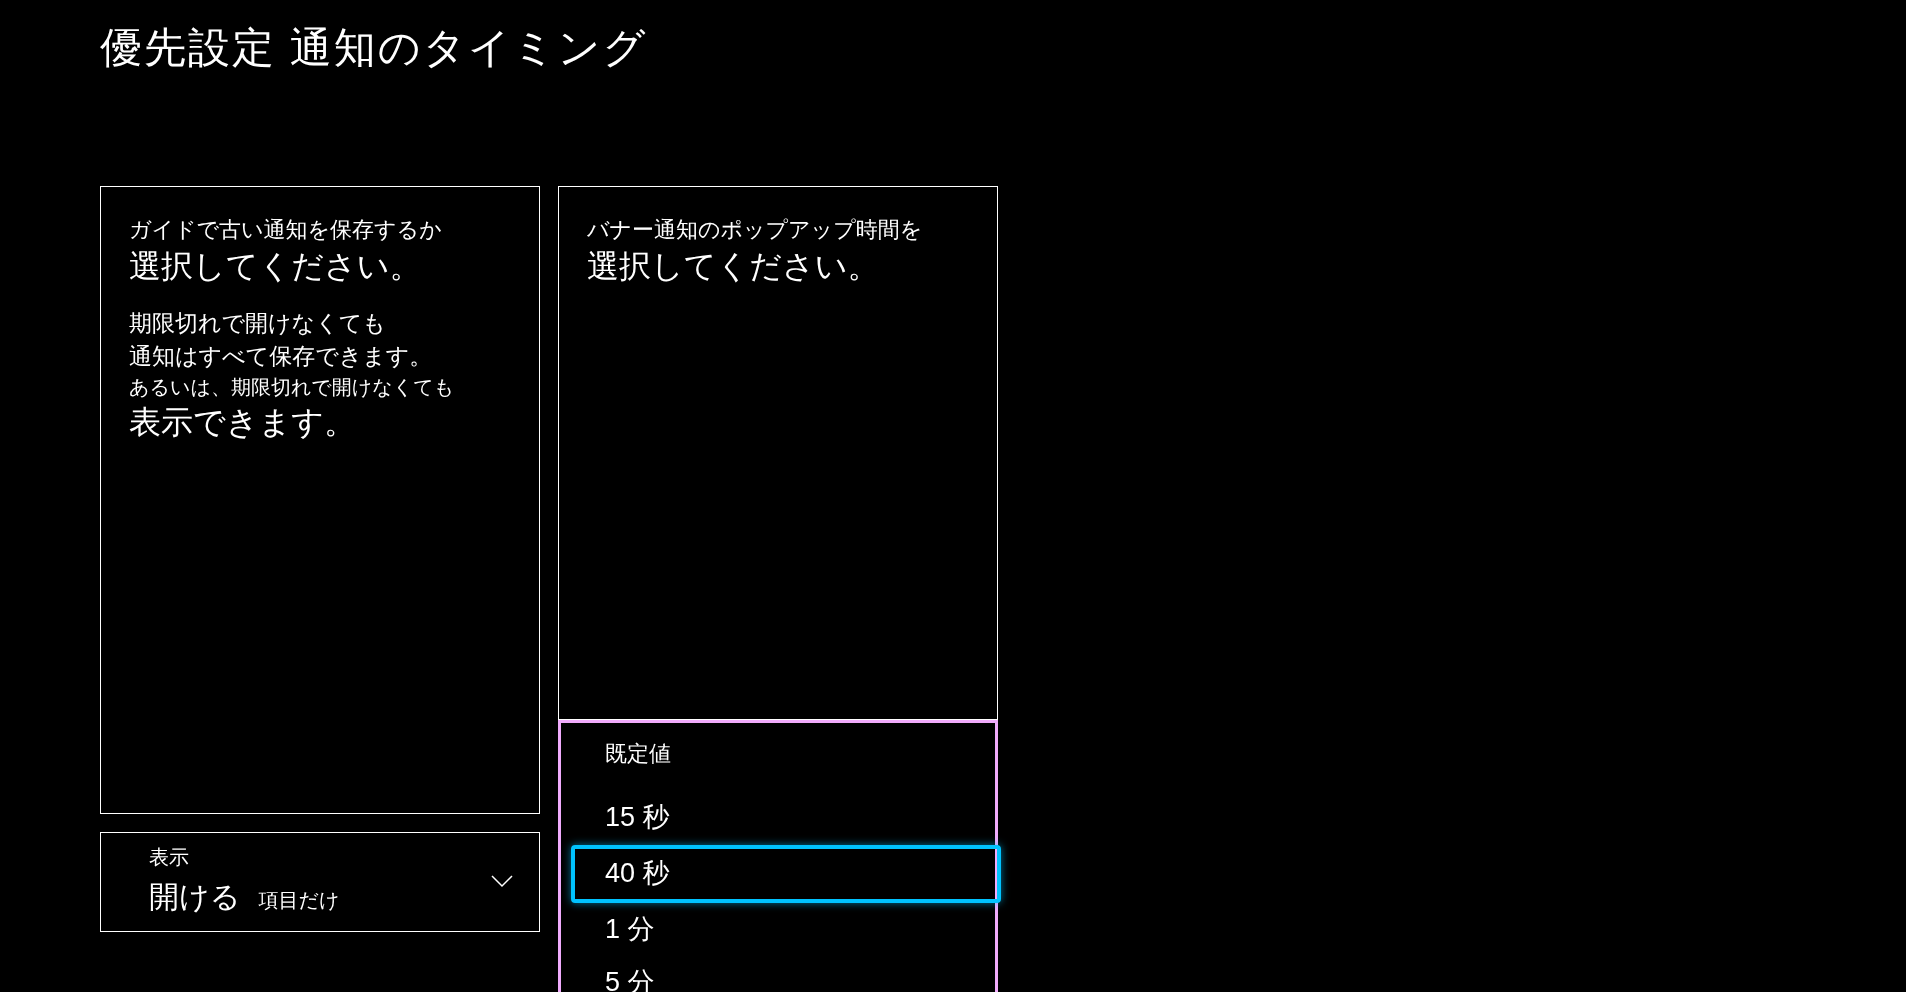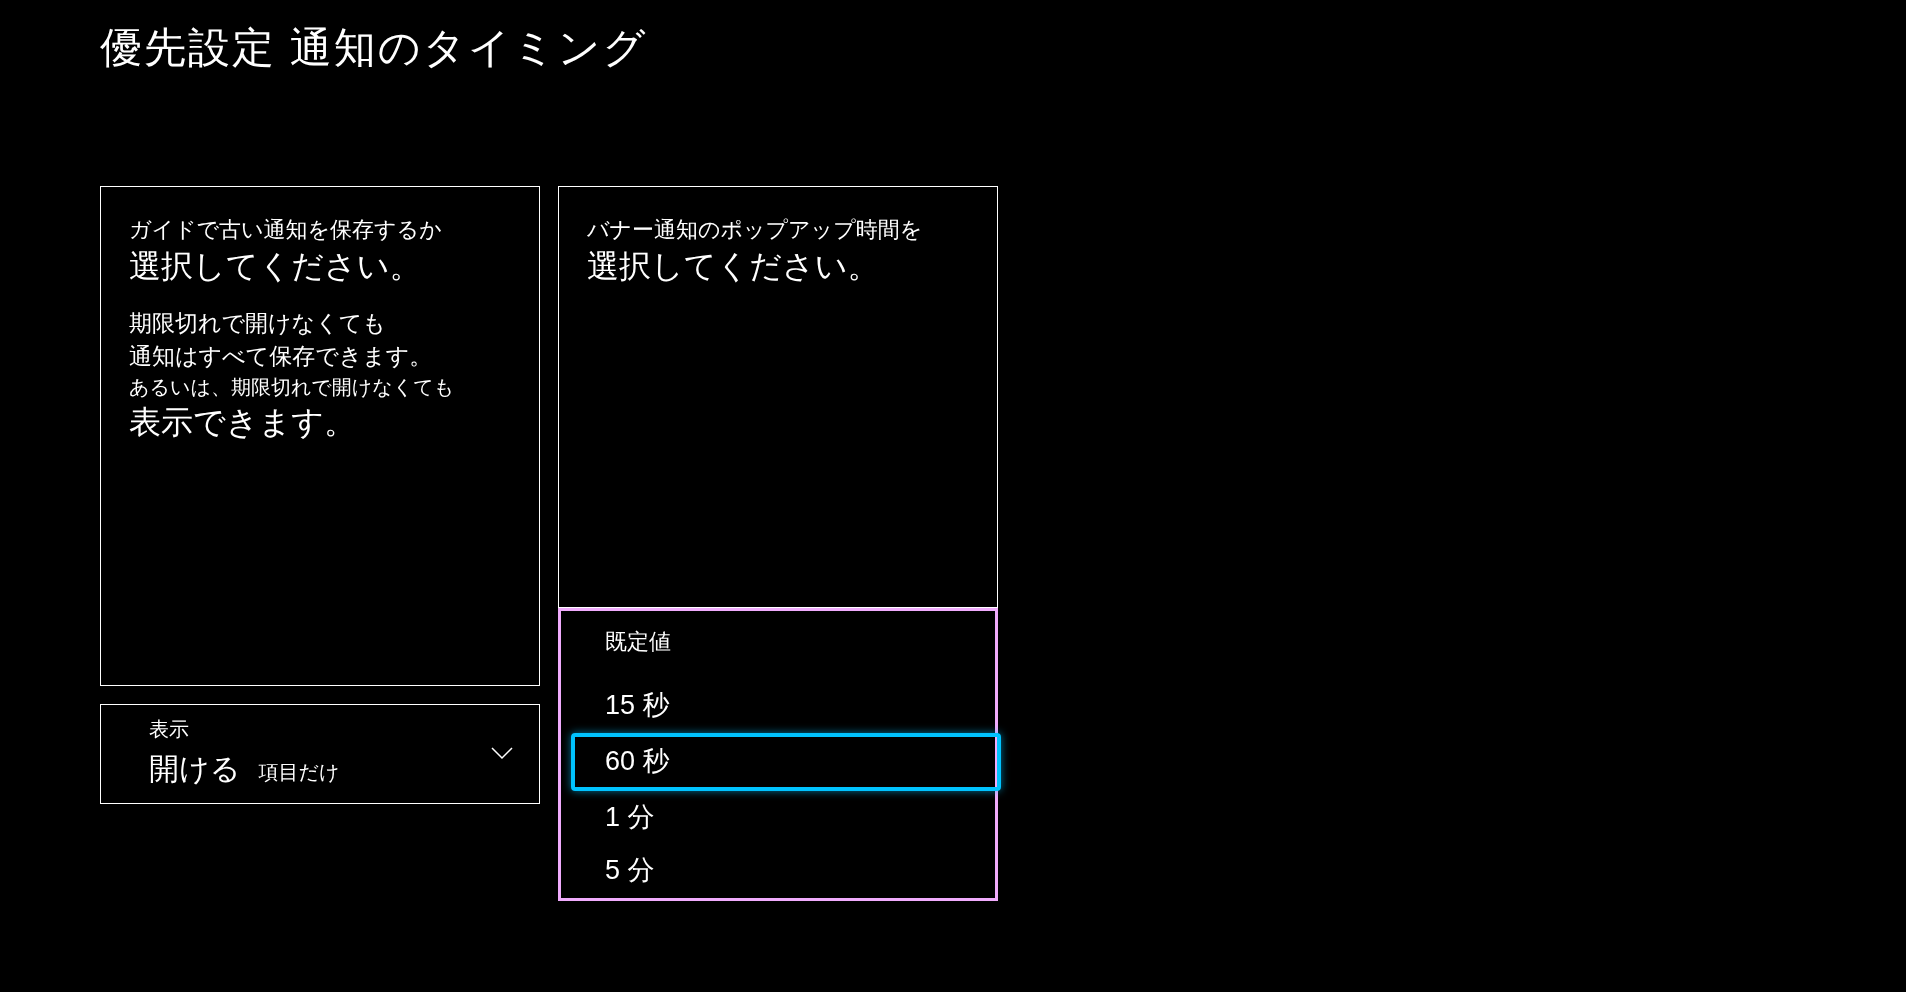--- a/index.html
+++ b/index.html
@@ -31,24 +31,24 @@
     .column {
       width: 440px;
       display: flex;
       flex-direction: column;
     }
     .panel {
       border: 1px solid #fff;
       padding: 28px 28px;
     }
     .panel-left {
-      height: 500px;
+      height: 628px;
     }
     .panel-right {
-      height: 422px;
+      height: 534px;
     }
     .desc-small {
       font-size: 22px;
       line-height: 1.4;
       font-weight: 300;
     }
     .desc-large {
       font-size: 32px;
       line-height: 1.3;
       font-weight: 400;
@@ -172,20 +172,20 @@
 
     <div class="column">
       <div class="panel panel-right">
         <div class="desc-small">バナー通知のポップアップ時間を</div>
         <div class="desc-large">選択してください。</div>
       </div>
 
       <div class="dropdown-open">
         <div class="dropdown-open-header">既定値</div>
         <div class="dropdown-option clipped-top">15 秒</div>
-        <div class="dropdown-option selected">60 秒</div>
+        <div class="dropdown-option selected">40 秒</div>
         <div class="dropdown-option">1 分</div>
         <div class="dropdown-option">5 分</div>
       </div>
     </div>
 
   </div>
 </div>
 
 </body></html>

